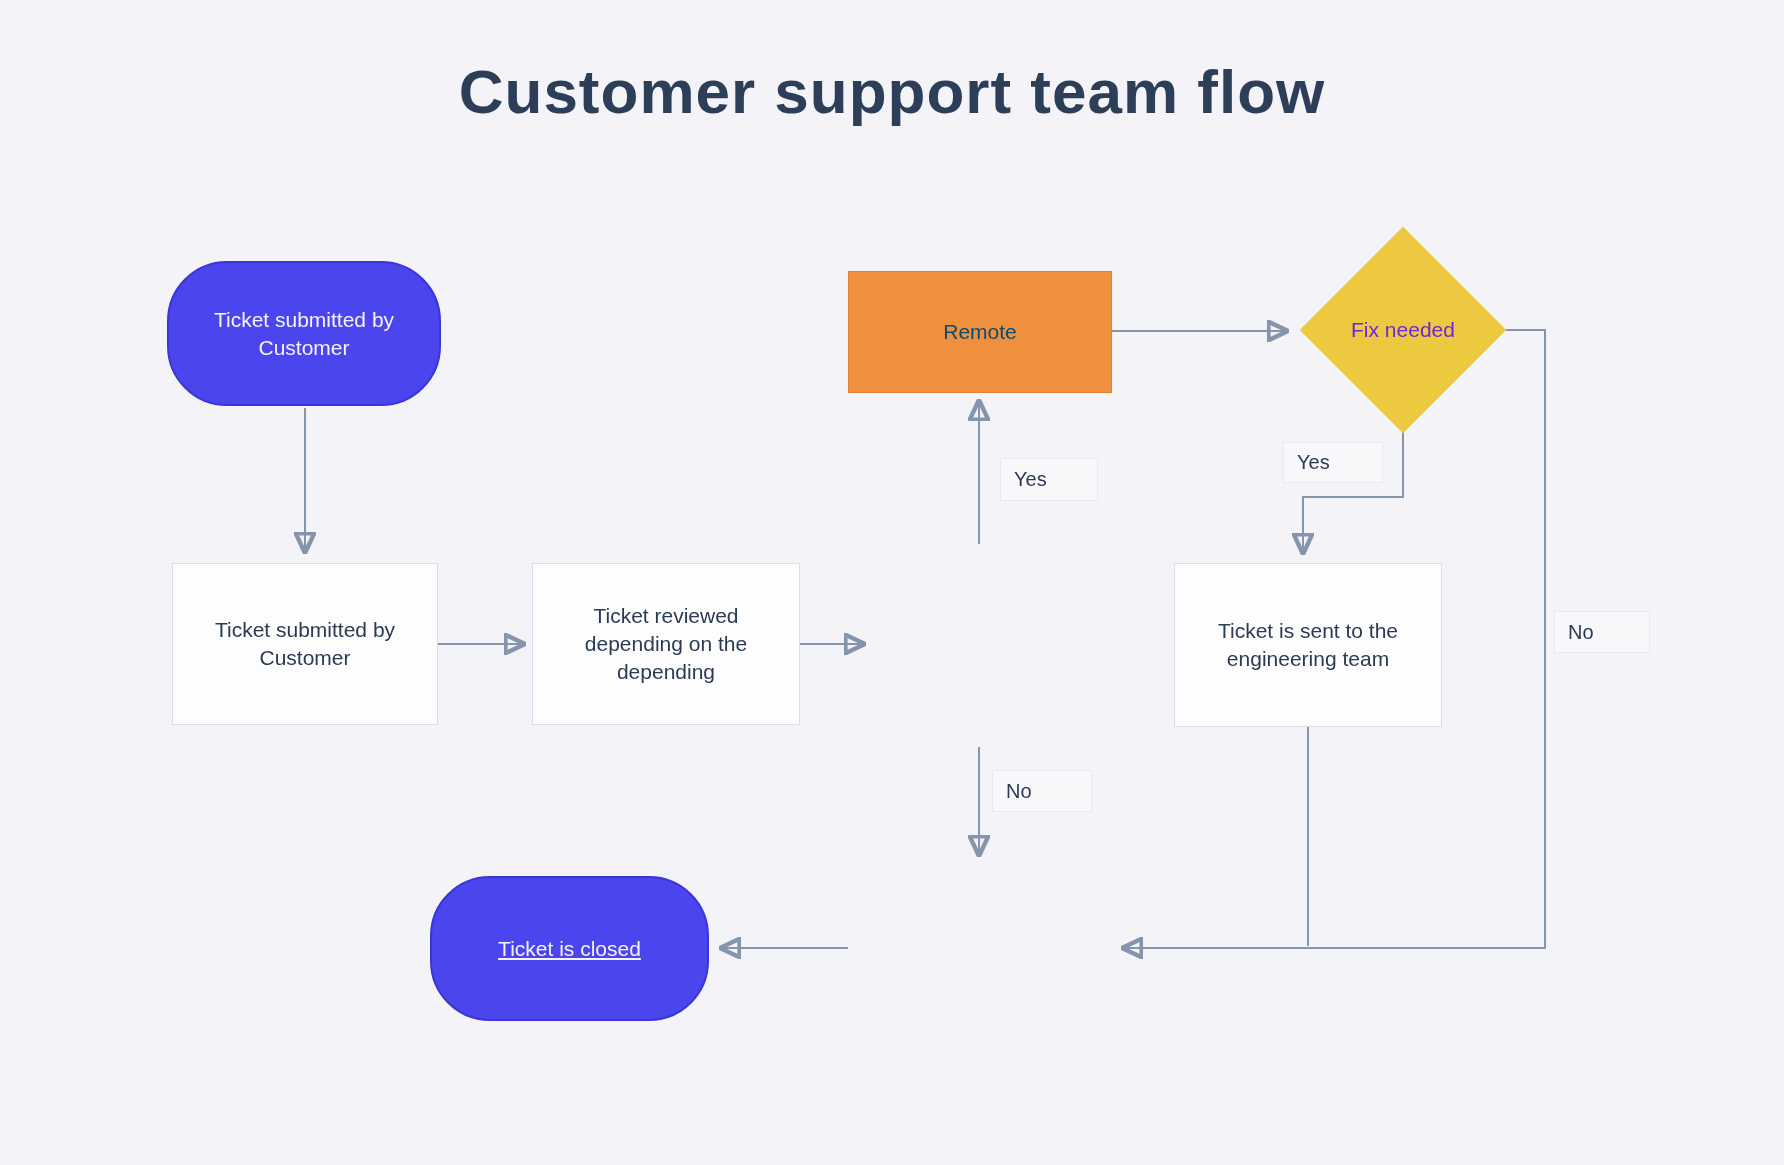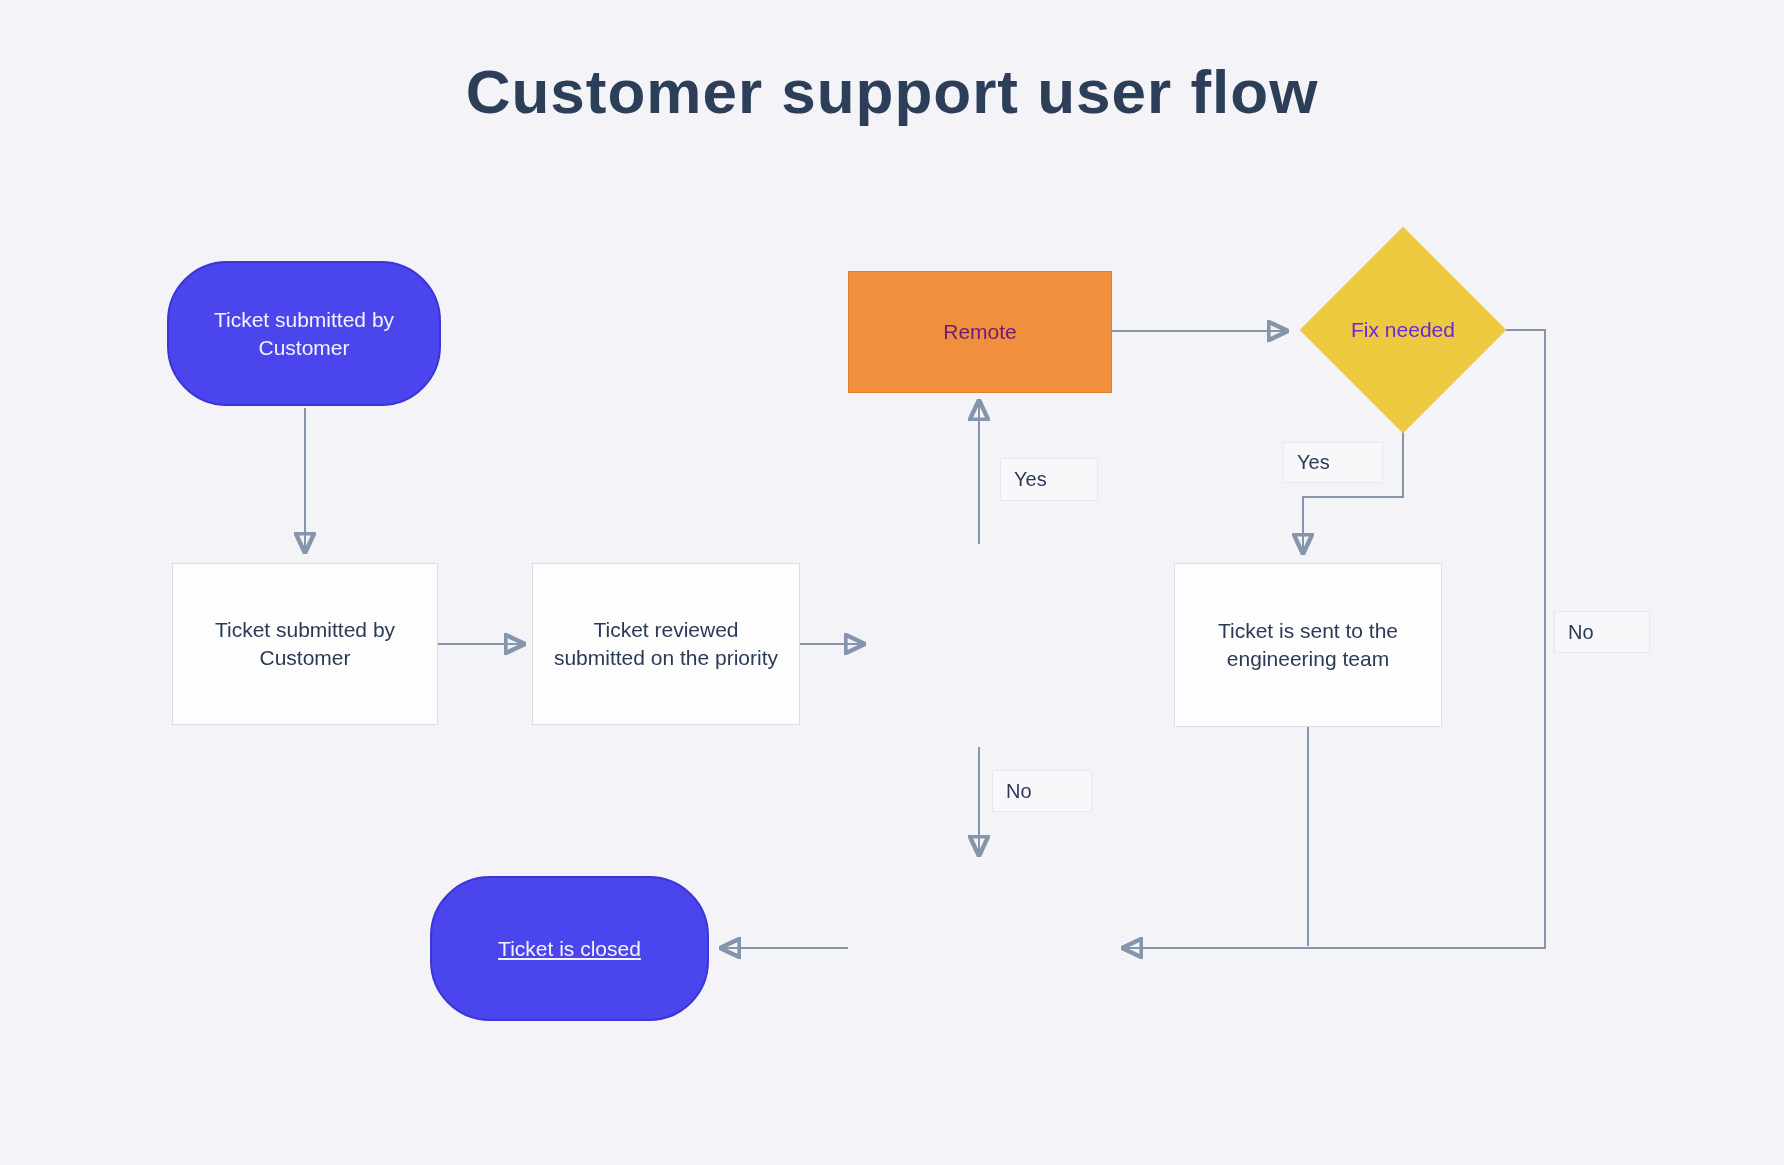--- a/index.html
+++ b/index.html
@@ -21,21 +21,21 @@
 
   .node {
     position:absolute; box-sizing:border-box; z-index:2;
     display:flex; align-items:center; justify-content:center;
     text-align:center; font-size:21px; line-height:1.33;
   }
   .node .lbl { position:relative; z-index:1; white-space:pre-line; }
 
   .rect   { background:#fdfdfe; border:1px solid #dcdde6; color:#2b3a55; }
   .pill   { background:#4a45ec; border:2px solid #3b35d8; border-radius:60px; color:#f4f3fd; }
-  .orange { background:#f0903e; border:1px solid #e28130; color:#701a75; }
+  .orange { background:#f0903e; border:1px solid #e28130; color:#0c4a6e; }
 
   .diamond { background:transparent; color:#6d28d9; }
   .diamond .shape {
     position:absolute; left:50%; top:50%;
     width:146px; height:146px;
     transform:translate(-50%,-50%) rotate(45deg);
     background:#ecc93e;
   }
 
   .edge-label {
@@ -43,21 +43,21 @@
     background:#f8f8fb; border:1px solid #e7e8f0;
     color:#2b3a55; font-size:20px;
     display:flex; align-items:center; padding-left:13px;
   }
 </style>
 </head>
 <body>
 
 <div class="canvas">
 
-  <h1 class="title">Customer support user flow</h1>
+  <h1 class="title">Customer support team flow</h1>
 
   <svg class="edges" width="1784" height="1165" aria-hidden="true">
     <defs>
       <marker id="ah" viewBox="0 0 10 10" refX="8.5" refY="5" markerWidth="22" markerHeight="22" orient="auto" markerUnits="userSpaceOnUse">
         <path d="M0.5,0.8 L9.5,5 L0.5,9.2 z" fill="#8495ac" stroke="none"></path>
       </marker>
     </defs>
     <path d="M305,408 L305,551" marker-end="url(#ah)"></path>
     <path d="M438,644 L523,644" marker-end="url(#ah)"></path>
     <path d="M800,644 L863,644" marker-end="url(#ah)"></path>
@@ -75,21 +75,21 @@
 Customer</span>
   </div>
 
   <div class="node rect" style="left:172px; top:563px; width:266px; height:162px;">
     <span class="lbl">Ticket submitted by
 Customer</span>
   </div>
 
   <div class="node rect" style="left:532px; top:563px; width:268px; height:162px;">
     <span class="lbl">Ticket reviewed
-submitted on the priority</span>
+depending on the depending</span>
   </div>
 
 
   <div class="node orange" style="left:848px; top:271px; width:264px; height:122px;">
     <span class="lbl">Remote</span>
   </div>
 
   <div class="node diamond" style="left:1300px; top:227px; width:206px; height:206px;">
     <span class="shape"></span>
     <span class="lbl">Fix needed</span>

